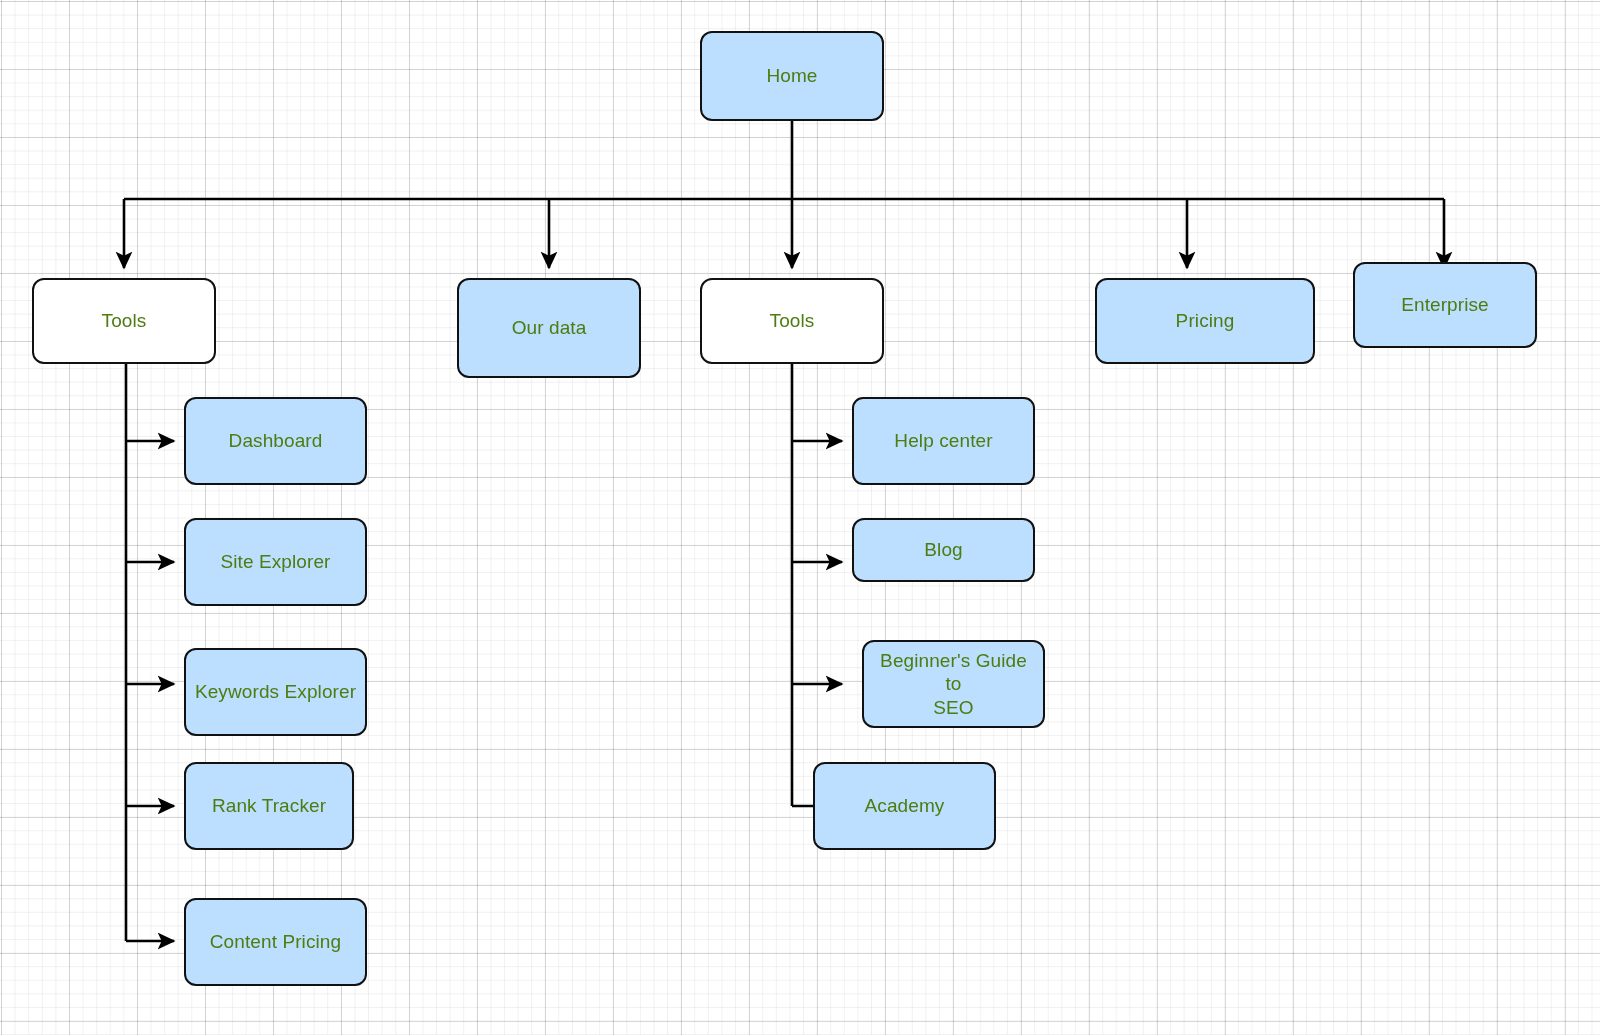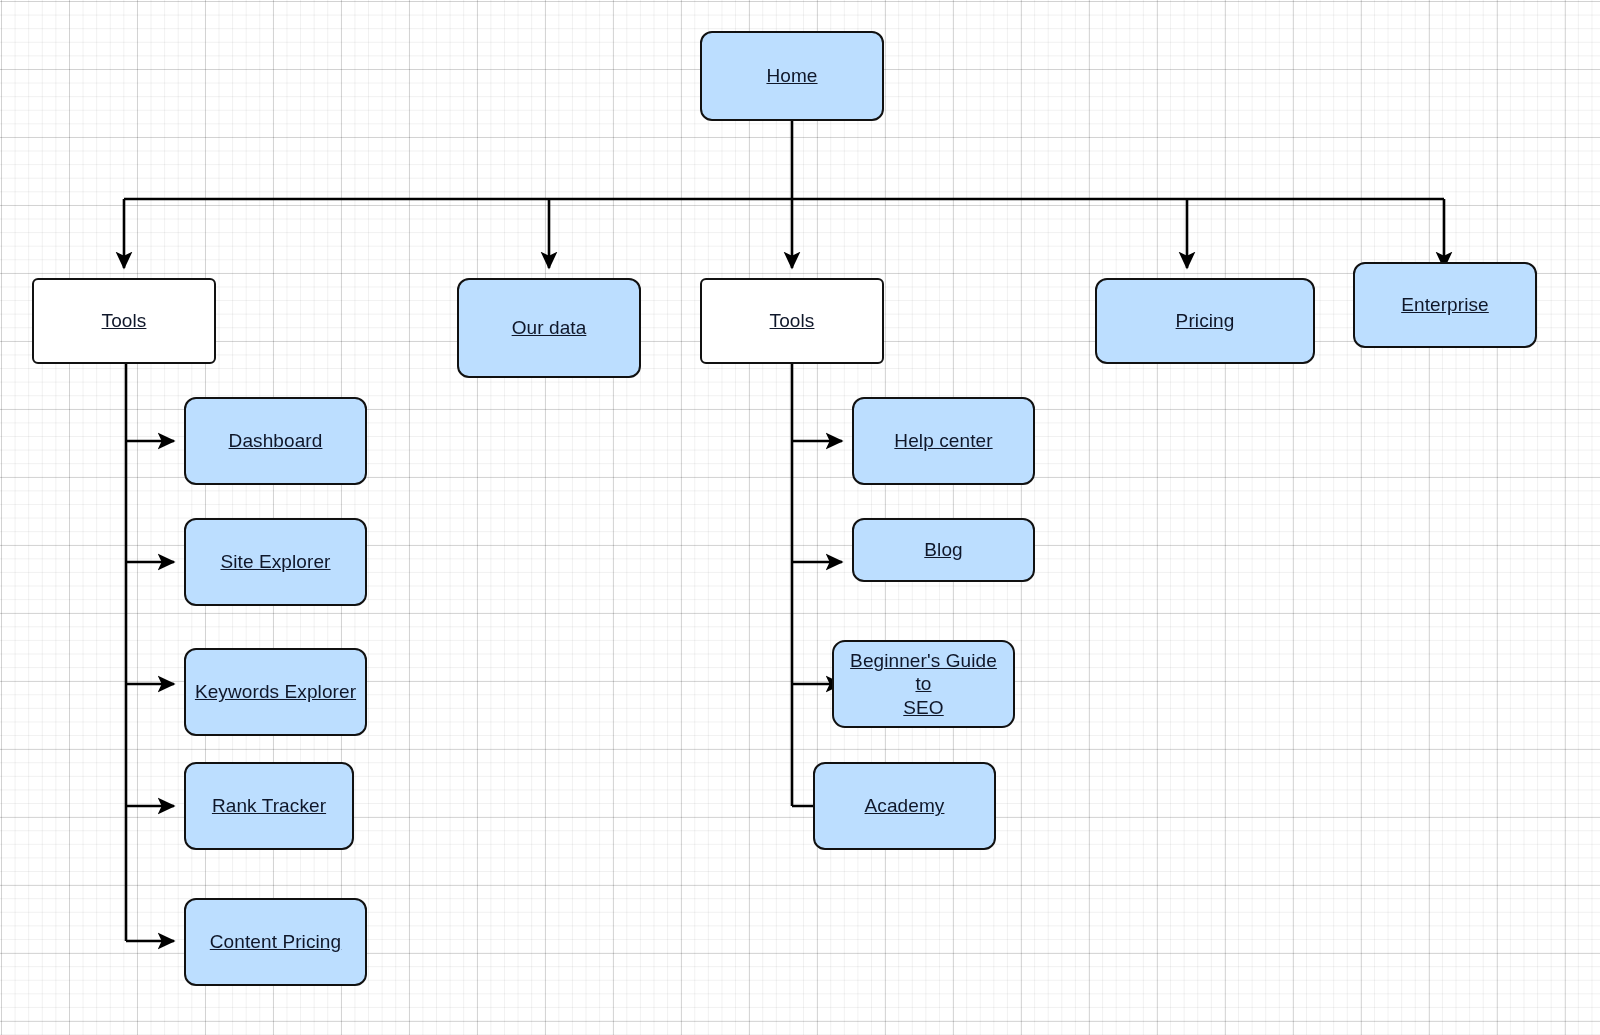--- a/index.html
+++ b/index.html
@@ -36,30 +36,29 @@
   }
   .node {
     position: absolute;
     box-sizing: border-box;
     border: 2.1px solid #111111;
     border-radius: 12px;
     display: flex;
     align-items: center;
     justify-content: center;
     text-align: center;
-    color: #0f172a;
+    color: #4d7c0f;
     font-size: 19px;
     line-height: 1.22;
     letter-spacing: 0.1px;
     padding: 11px 8px;
     white-space: pre-line;
-    text-decoration: underline;
   }
   .node.filled { background: #bcdeff; }
-  .node.plain  { background: #ffffff; border-radius: 6px; }
+  .node.plain  { background: #ffffff; }
 </style>
 </head>
 <body>
 
 <div id="canvas">
 
   <svg id="edges" viewBox="0 0 1600 1035" xmlns="http://www.w3.org/2000/svg">
     <defs>
       <marker id="arrow" viewBox="0 0 12 12" refX="10.5" refY="6" markerWidth="7.2" markerHeight="7.2" orient="auto-start-reverse">
         <path d="M 0 0.6 L 11.5 6 L 0 11.4 L 2.6 6 Z" fill="#000000"></path>
@@ -130,29 +129,29 @@
   </div>
 
   <div class="node filled" style="left:184px;top:762px;width:170px;height:88px;">
     <span>Rank Tracker</span>
   </div>
 
   <div class="node filled" style="left:184px;top:898px;width:183px;height:88px;">
     <span>Content Pricing</span>
   </div>
 
-  <div class="node filled" style="left:852px;top:397px;width:183px;height:88px;">
+  <div class="node filled" style="left:852px;top:397px;width:183px;height:88px;border-radius:11px;">
     <span>Help center</span>
   </div>
 
   <div class="node filled" style="left:852px;top:518px;width:183px;height:64px;">
     <span>Blog</span>
   </div>
 
-  <div class="node filled" style="left:832px;top:640px;width:183px;height:88px;border-radius:13px;">
+  <div class="node filled" style="left:862px;top:640px;width:183px;height:88px;">
     <span>Beginner's Guide to
 SEO</span>
   </div>
 
   <div class="node filled" style="left:813px;top:762px;width:183px;height:88px;">
     <span>Academy</span>
   </div>
 
 </div>
 

